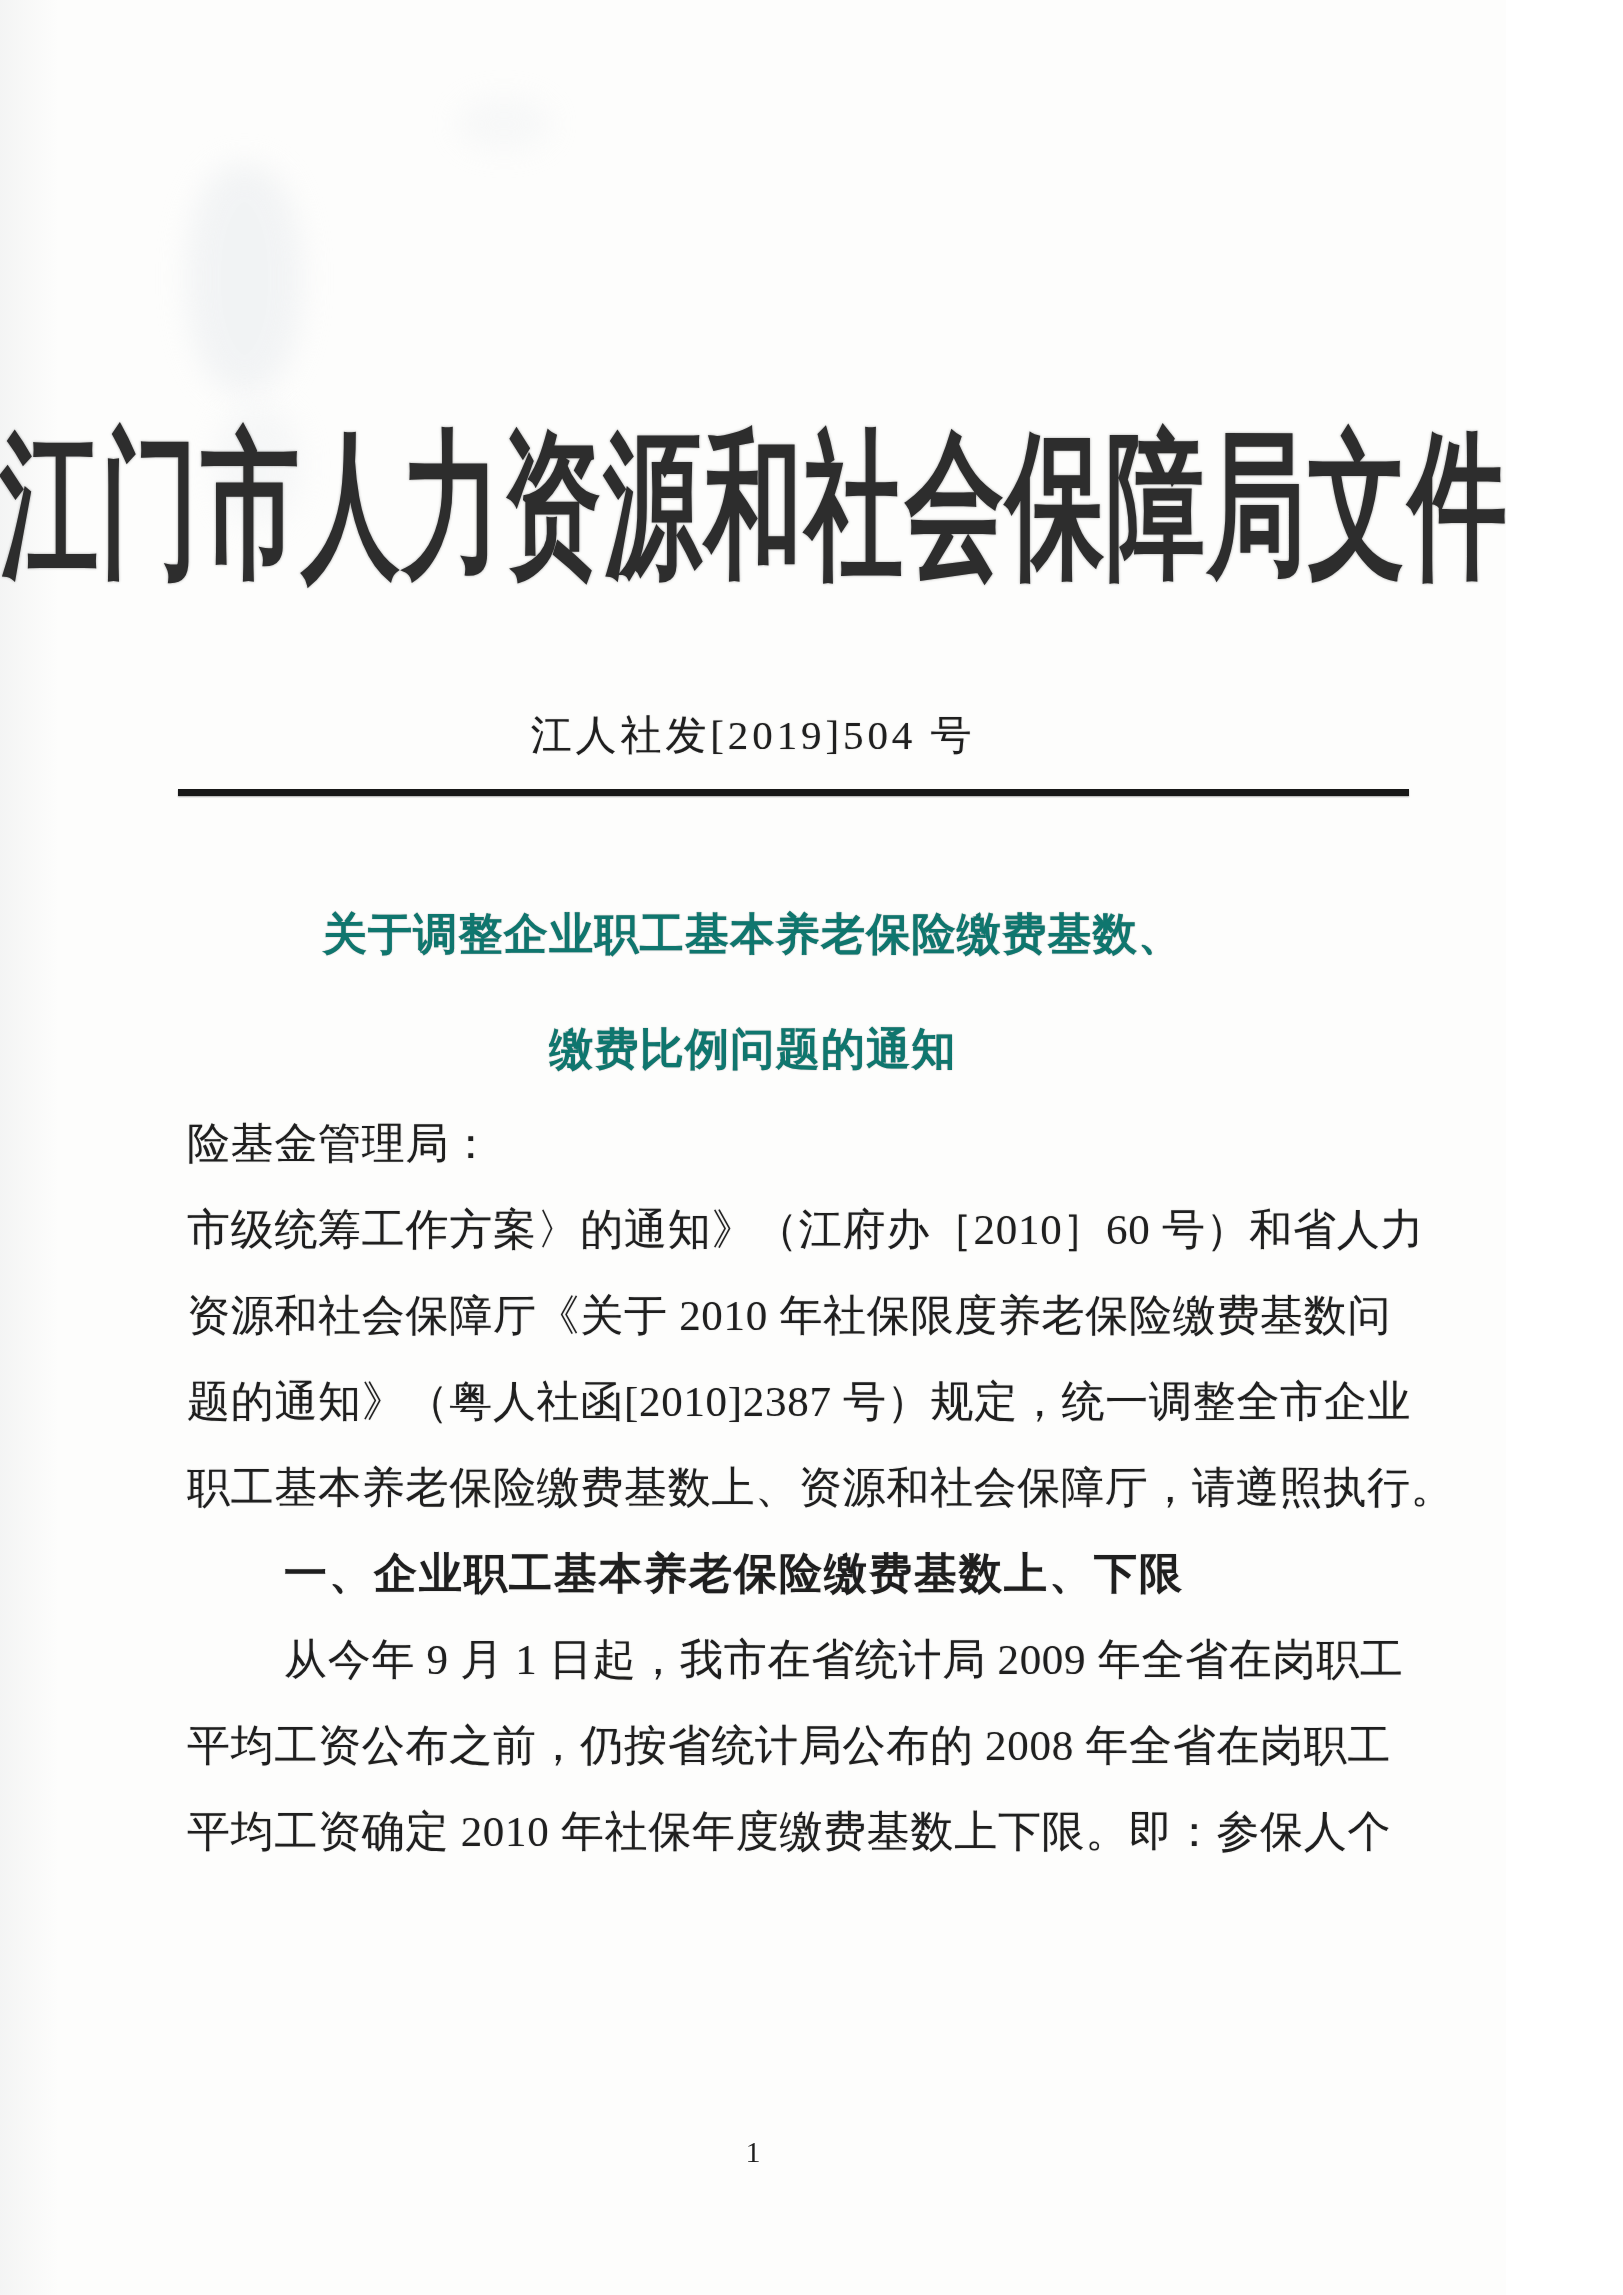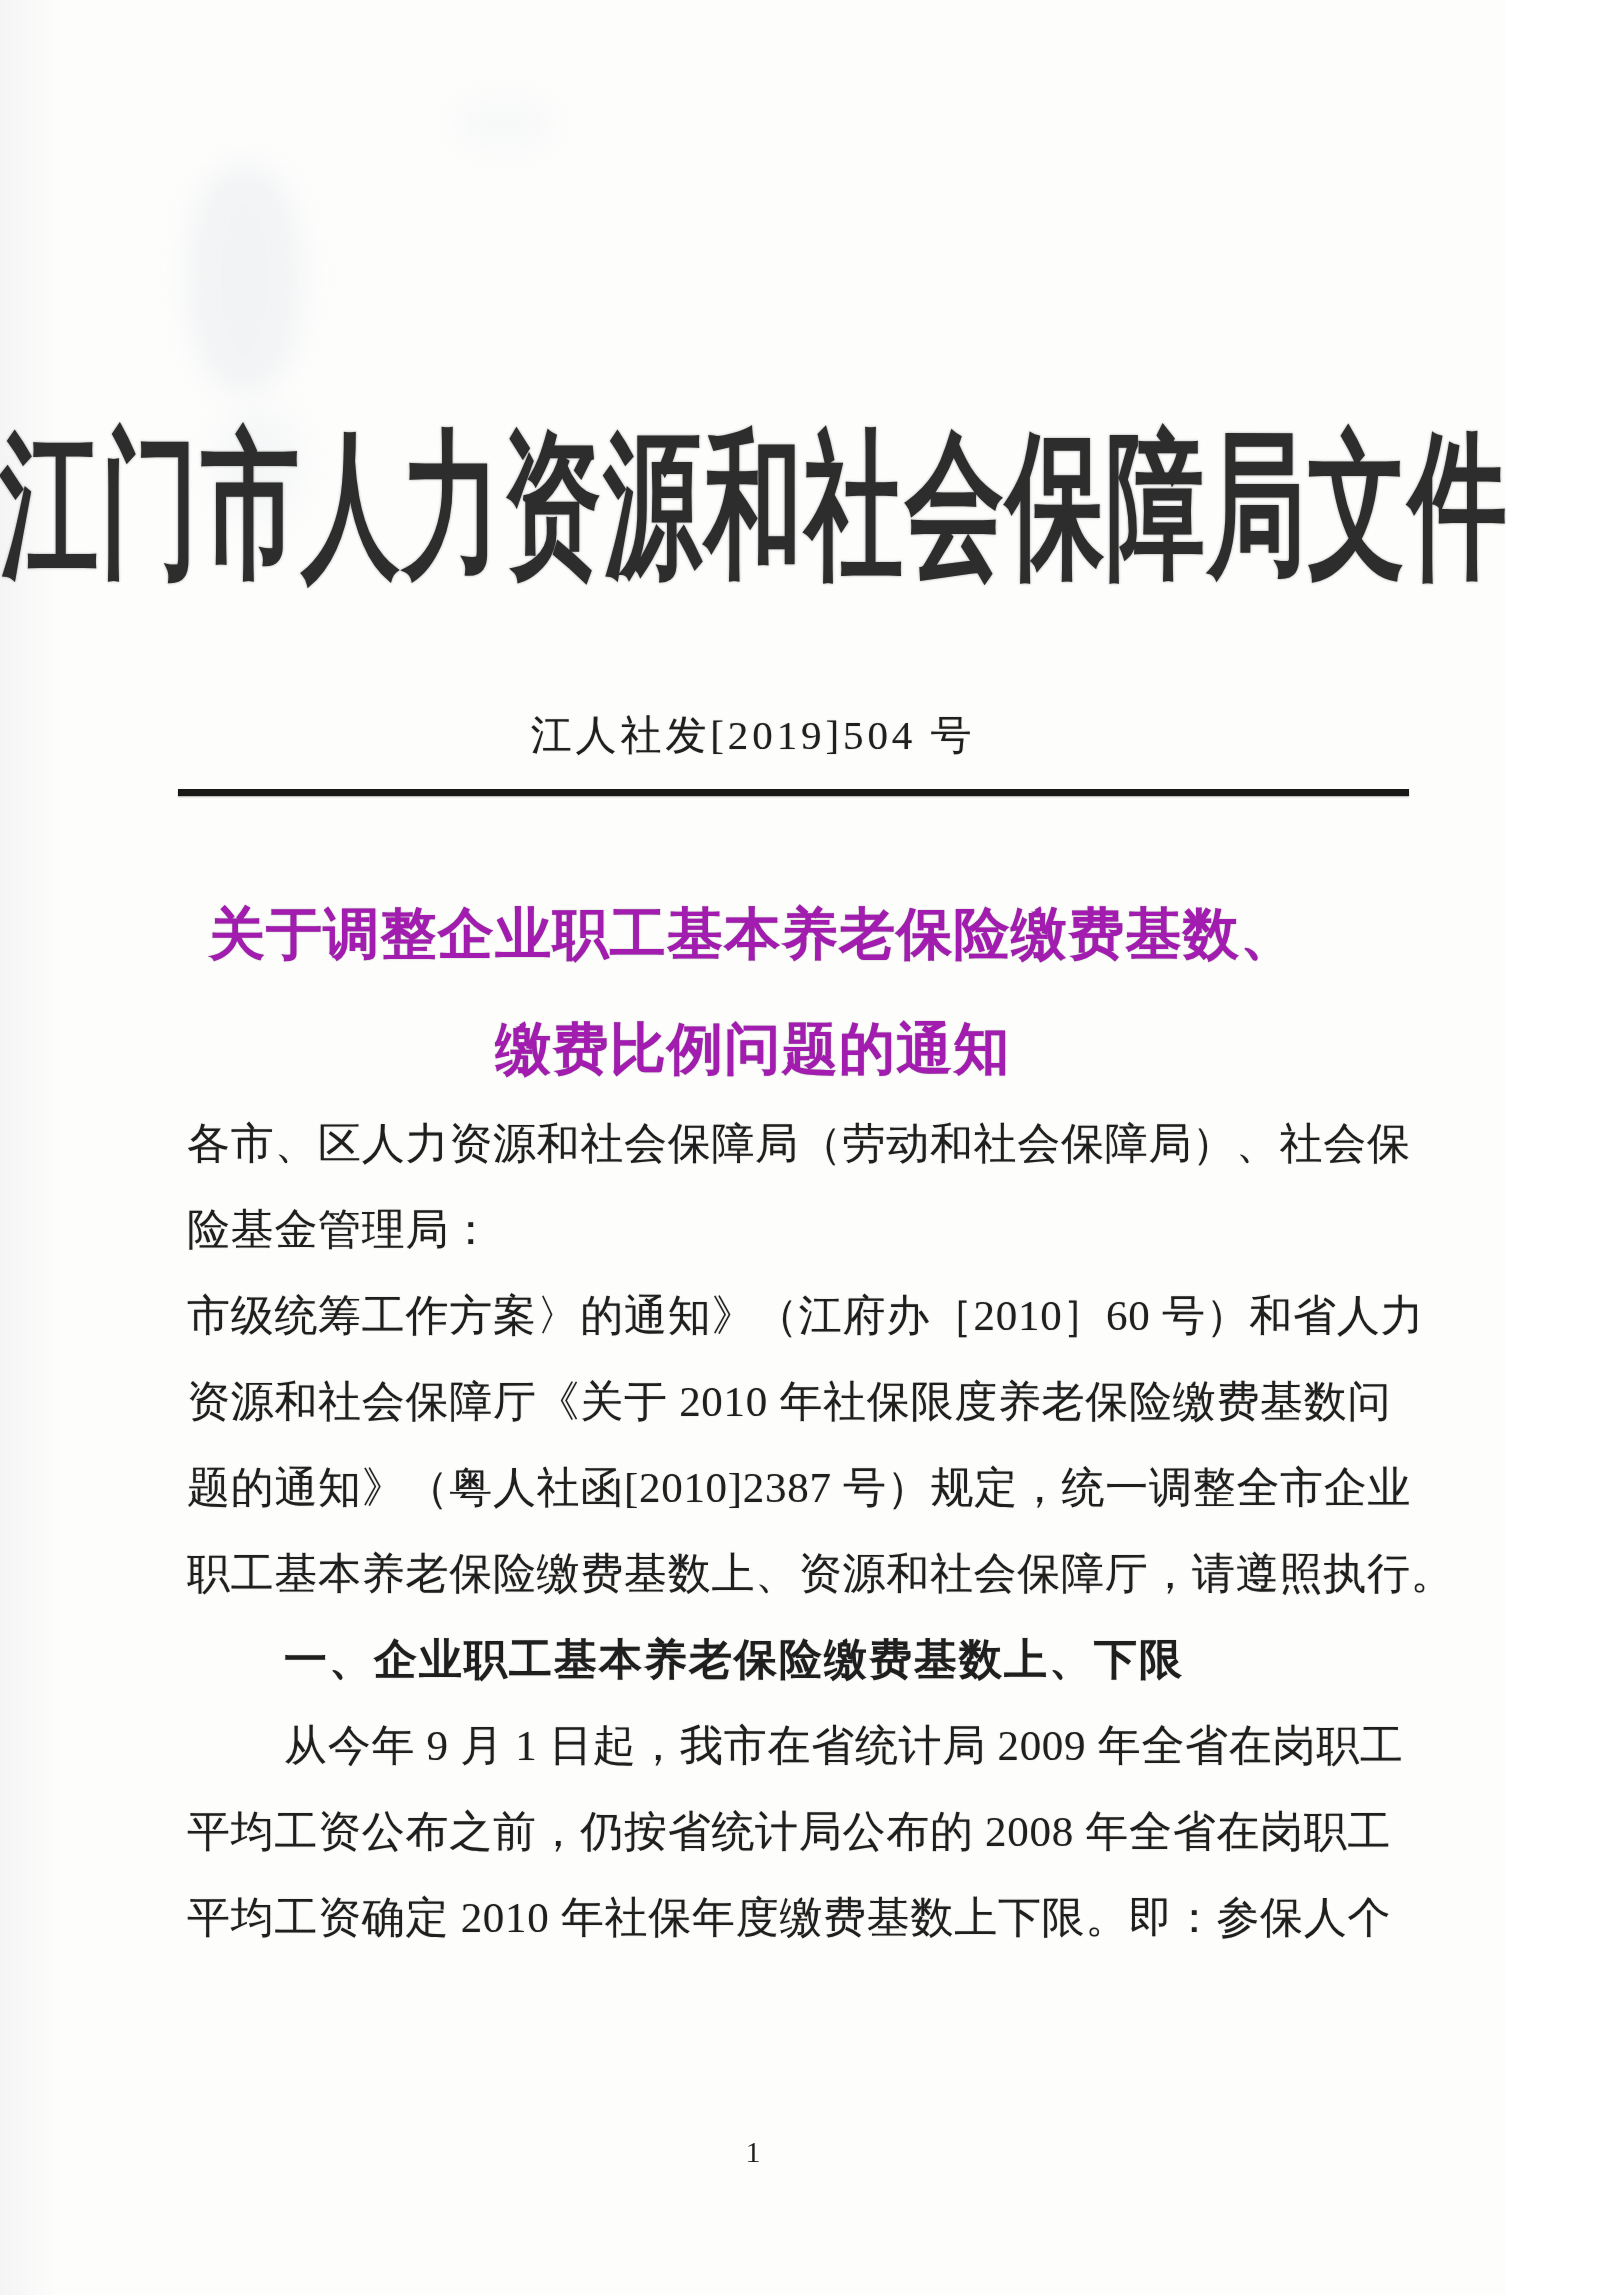--- a/index.html
+++ b/index.html
@@ -70,25 +70,25 @@
     height: 7.2px;
     background: #181818;
     box-shadow: 0 1.3px 1.3px rgba(20,20,20,0.35);
   }
   .doc-title {
     position: absolute;
     top: 877px;
     left: 0;
     width: 100%;
     text-align: center;
-    font-size: 56px;
+    font-size: 44px;
     font-weight: bold;
     line-height: 115px;
     letter-spacing: 1.3px;
-    color: #a21caf;
+    color: #0f766e;
     text-shadow: 0 0 1.3px rgba(25,25,25,0.45);
   }
   .body-text {
     position: absolute;
     left: 187px;
     top: 1101px;
     width: 1251px;
     font-size: 43px;
     color: #1f1f1f;
     text-shadow: 0 0 1.3px rgba(30,30,30,0.3);
@@ -130,21 +130,20 @@
   <div class="doc-number">江人社发[2019]504 号</div>
 
   <div class="rule"></div>
 
   <div class="doc-title">
     <div>关于调整企业职工基本养老保险缴费基数、</div>
     <div>缴费比例问题的通知</div>
   </div>
 
   <div class="body-text">
-    <div class="line">各市、区人力资源和社会保障局（劳动和社会保障局）、社会保</div>
     <div class="line">险基金管理局：</div>
     <div class="line">市级统筹工作方案〉的通知》（江府办［2010］60 号）和省人力</div>
     <div class="line">资源和社会保障厅《关于 2010 年社保限度养老保险缴费基数问</div>
     <div class="line">题的通知》（粤人社函[2010]2387 号）规定，统一调整全市企业</div>
     <div class="line">职工基本养老保险缴费基数上、资源和社会保障厅，请遵照执行。</div>
     <div class="line indent heading">一、企业职工基本养老保险缴费基数上、下限</div>
     <div class="line indent">从今年 9 月 1 日起，我市在省统计局 2009 年全省在岗职工</div>
     <div class="line">平均工资公布之前，仍按省统计局公布的 2008 年全省在岗职工</div>
     <div class="line">平均工资确定 2010 年社保年度缴费基数上下限。即：参保人个</div>
   </div>

